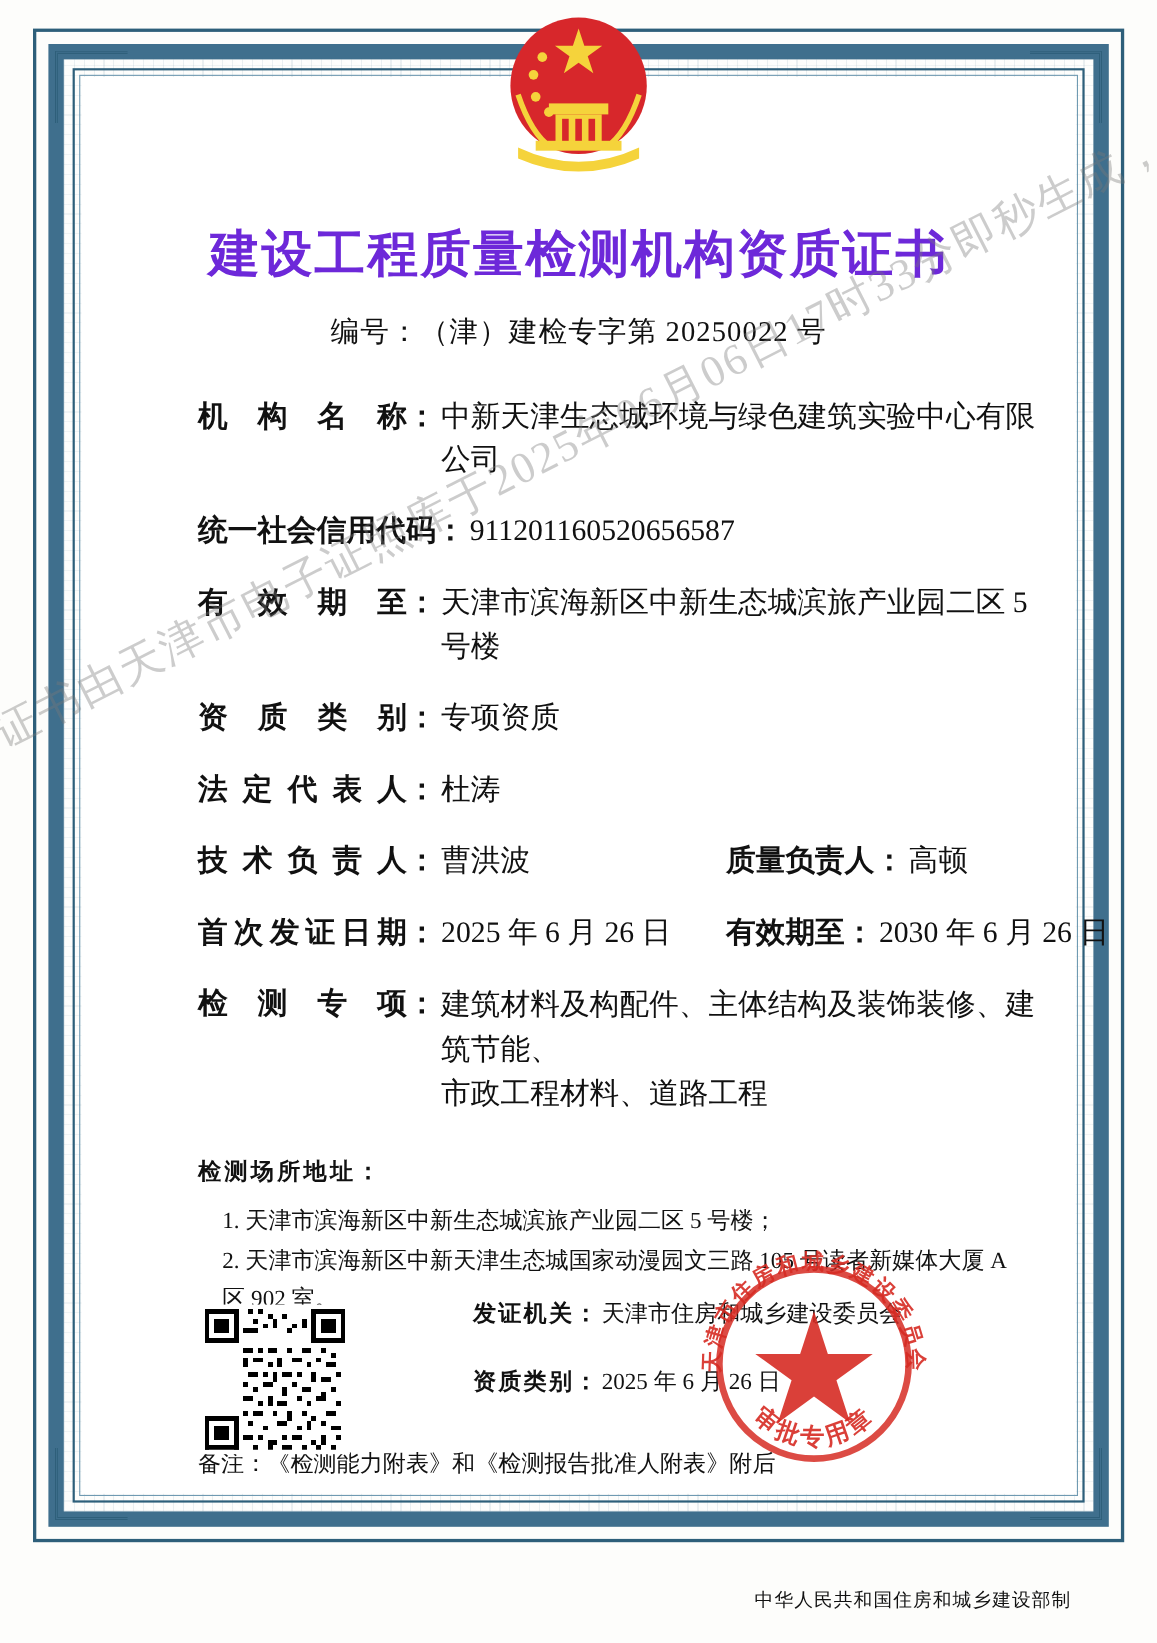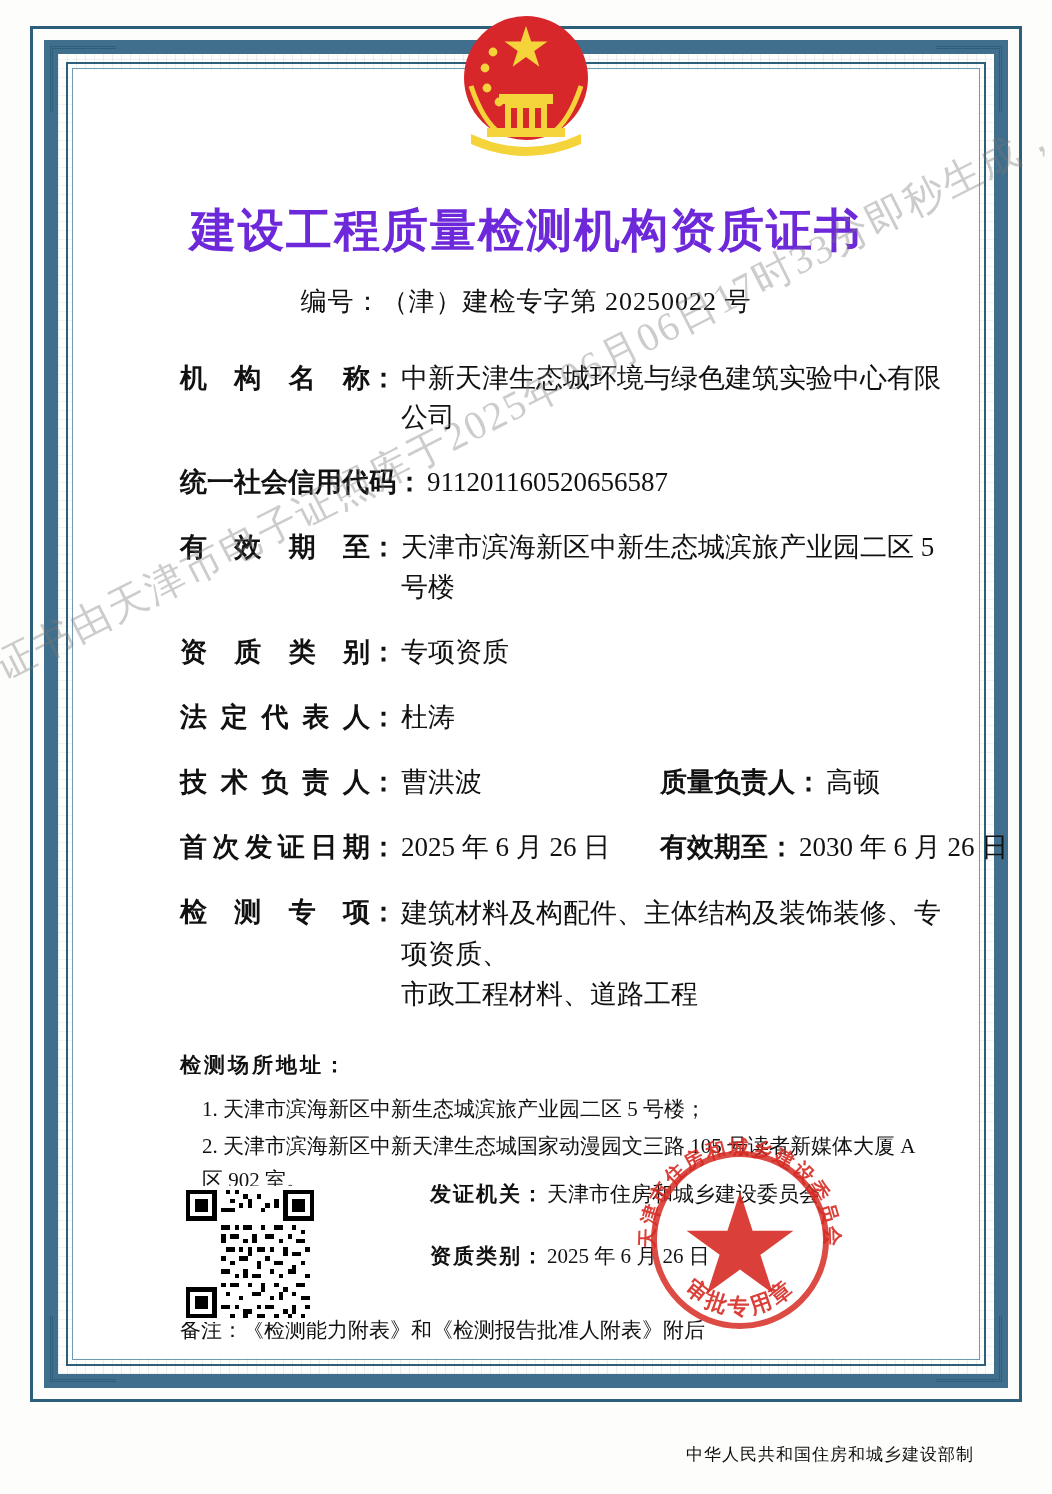--- a/index.html
+++ b/index.html
@@ -330,21 +330,21 @@
           <span class="label plain">有效期至</span>
           <span class="colon">：</span>
           <span class="value nowrap">2030 年 6 月 26 日</span>
         </span>
       </div>
 
       <div class="row">
         <span class="label w7">检测专项</span>
         <span class="colon">：</span>
         <span class="value multiline-value">
-          <div>建筑材料及构配件、主体结构及装饰装修、专项资质、</div>
+          <div>建筑材料及构配件、主体结构及装饰装修、建筑节能、</div>
           <div>市政工程材料、道路工程</div>
         </span>
       </div>
 
     </div>
 
     <div class="places">
       <div class="places-title">检测场所地址：</div>
       <div class="places-list">
         <div>1. 天津市滨海新区中新生态城滨旅产业园二区 5 号楼；</div>

